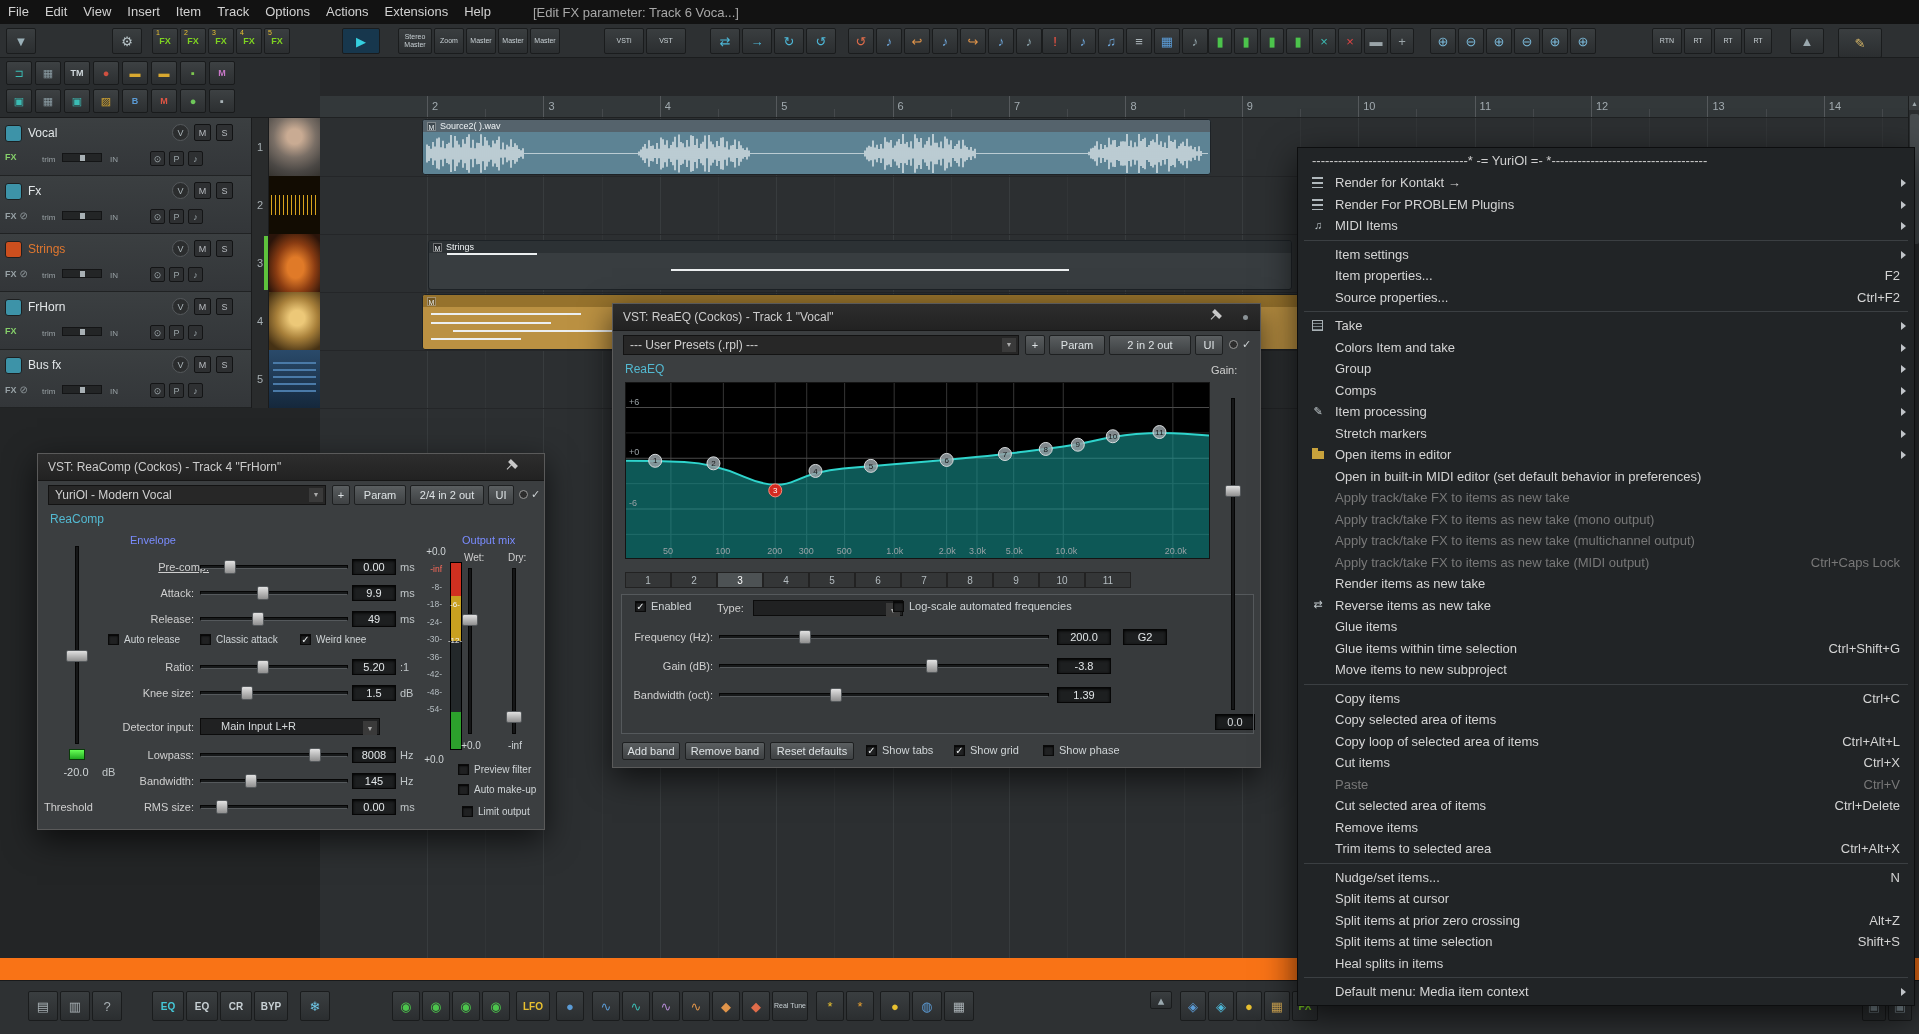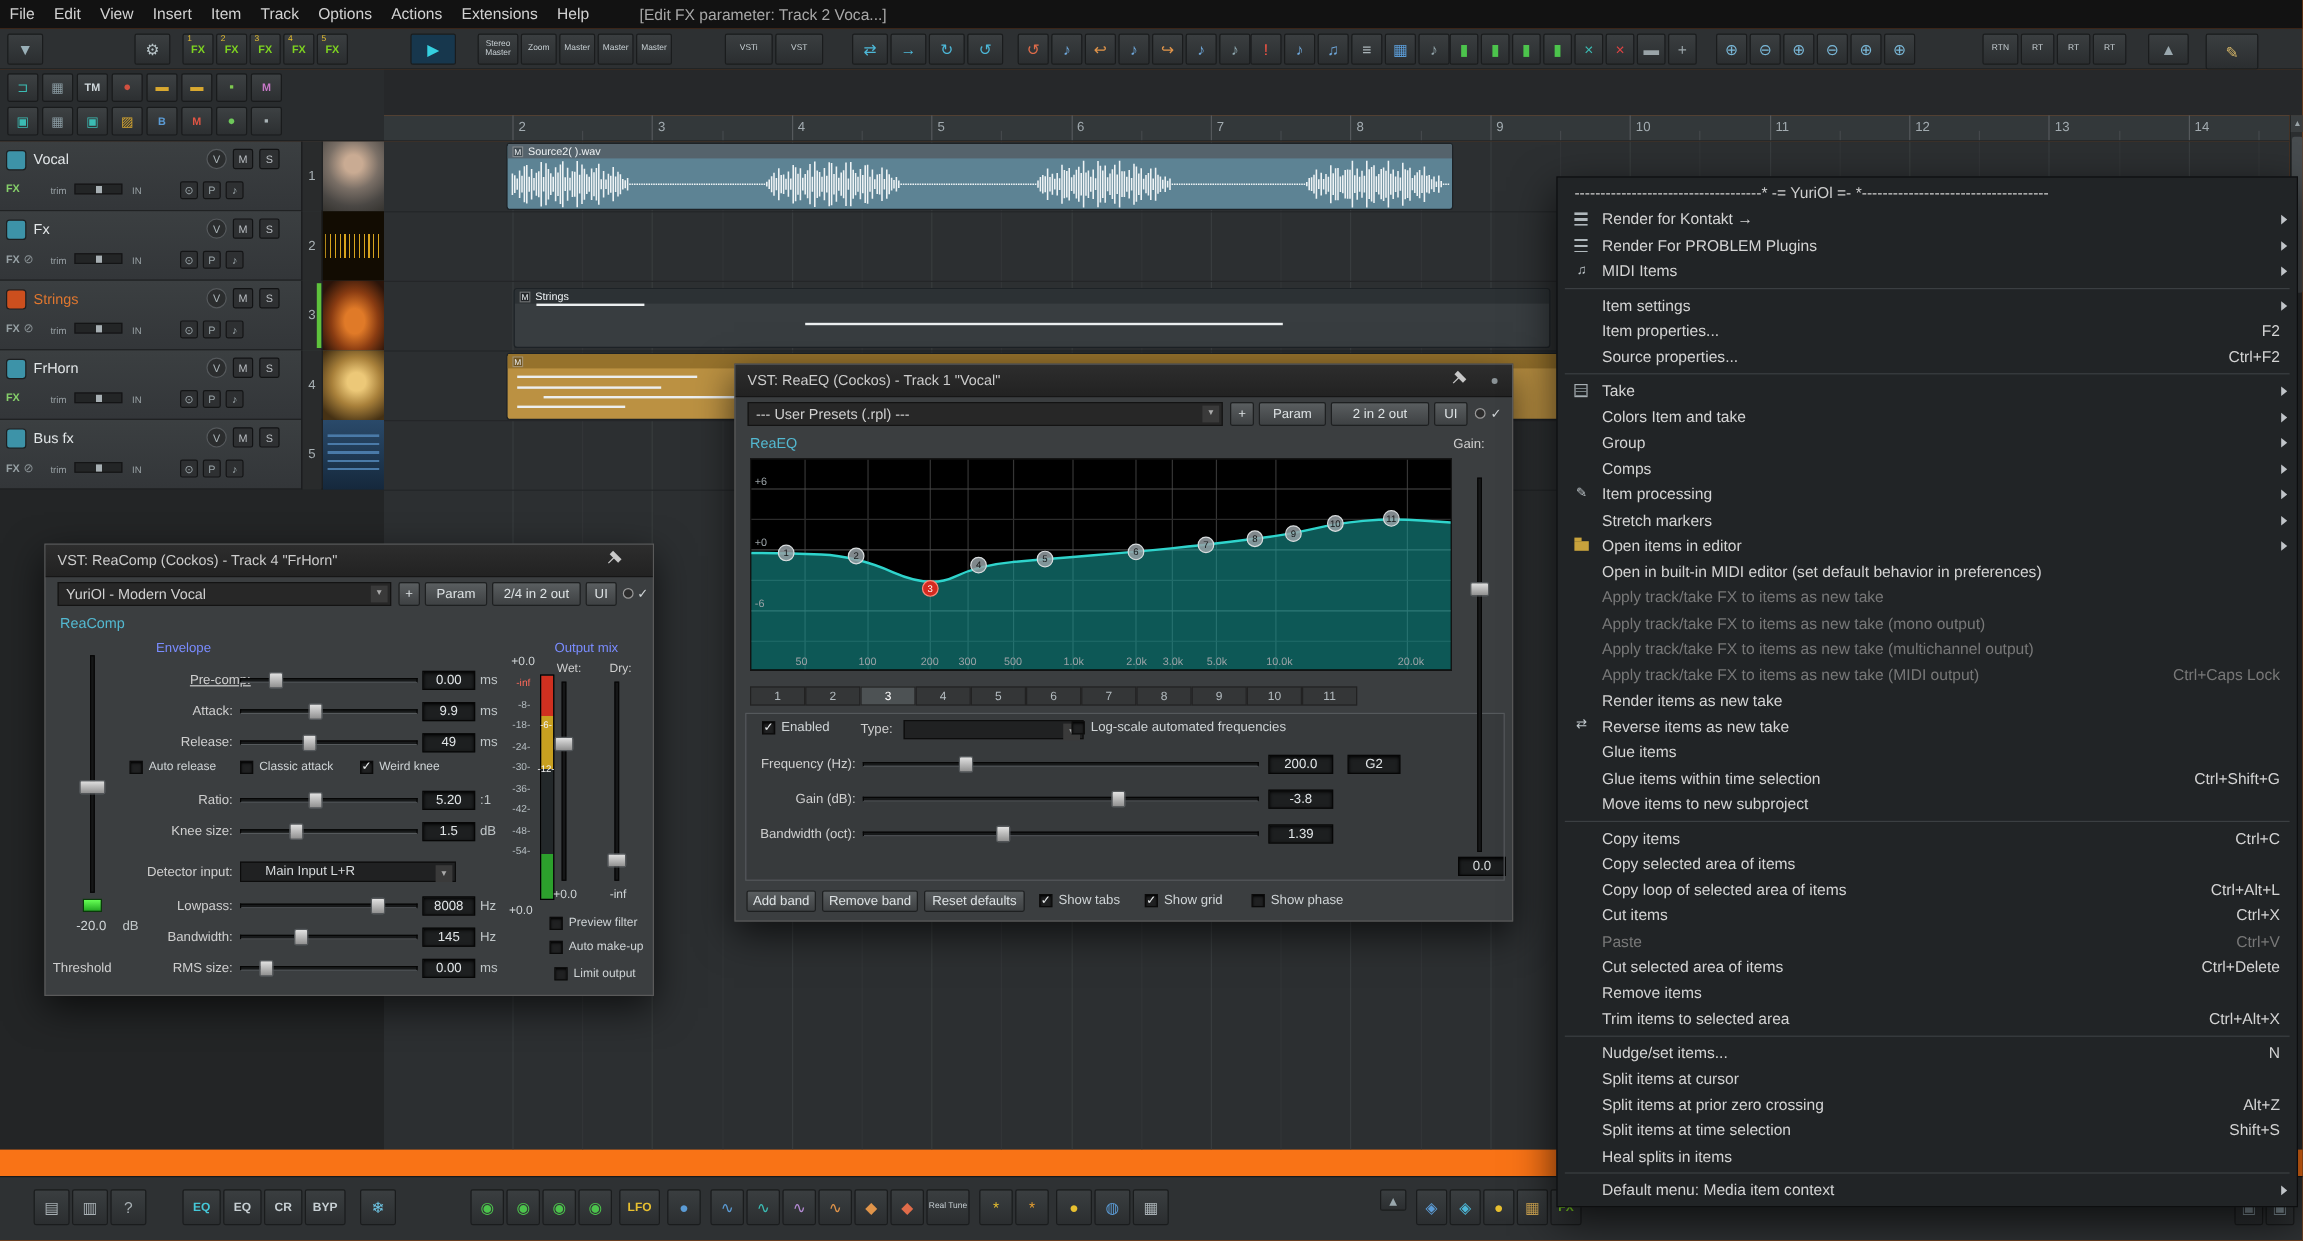--- a/index.html
+++ b/index.html
@@ -167,21 +167,21 @@
       <div class="mitem">File</div>
       <div class="mitem">Edit</div>
       <div class="mitem">View</div>
       <div class="mitem">Insert</div>
       <div class="mitem">Item</div>
       <div class="mitem">Track</div>
       <div class="mitem">Options</div>
       <div class="mitem">Actions</div>
       <div class="mitem">Extensions</div>
       <div class="mitem">Help</div>
-      <div class="mtitle">[Edit FX parameter: Track 2 Voca...]</div>
+      <div class="mtitle">[Edit FX parameter: Track 6 Voca...]</div>
       <div class="mright">D:\Temp\-= REAPER Temp =- (115 GB) [44.1kHz 24bit WAV : 2/2ch 384spls ~9.6/9.3ms ASIO]</div>
     </div>
   <div id="toolbar-top">
       <div class="tgroup" style="left: 6px;">
         <div class="tbtn" style="width: 30px; height: 26px;">
           <span class="tglyph" style="color: rgb(154, 176, 184);">▼</span>
         </div>
       </div>
       <div class="tgroup" style="left: 112px;">
         <div class="tbtn" style="width: 30px; height: 26px;">

